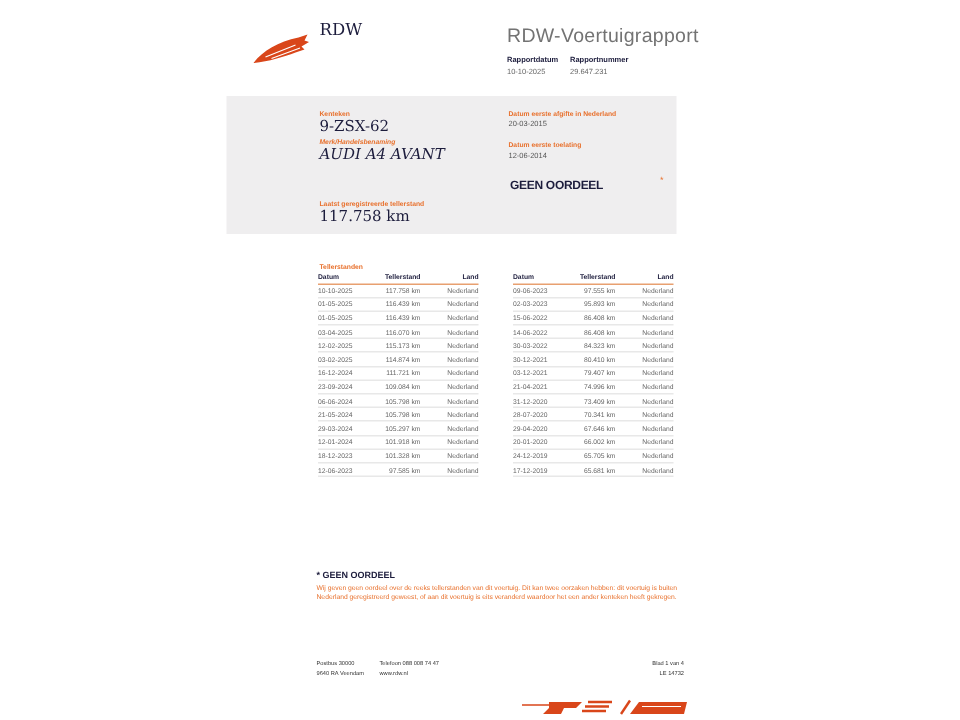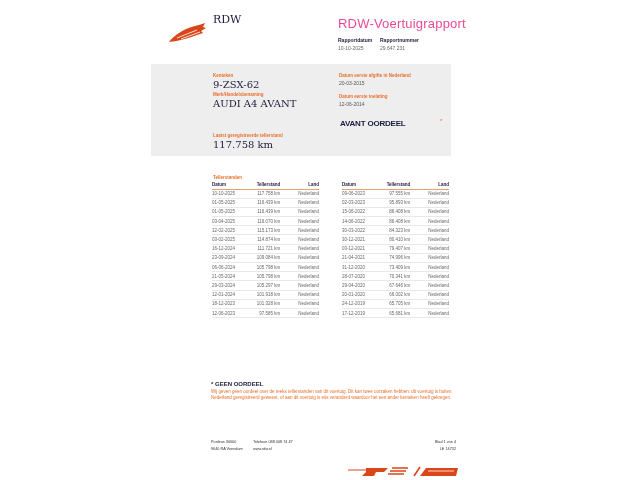--- a/index.html
+++ b/index.html
@@ -4,21 +4,21 @@
 <style>
   * { box-sizing: border-box; margin: 0; padding: 0; }
   html, body { width: 640px; height: 480px; background: #ffffff; overflow: hidden; }
   body { font-family: "Liberation Sans", sans-serif; color: #1c1c3c; position: relative; }
 
   .page { position: absolute; left: 150px; top: 0; width: 302px; height: 480px; background: #fff; }
 
   
   .logo { position: absolute; left: 167px; top: 22px; width: 40px; height: 22px; }
   .brand { position: absolute; left: 213px; top: 13px; font-family: "DejaVu Serif", serif; font-size: 11px; color: #1c1c3c; }
-  .report-title { position: absolute; left: 338px; top: 16px; font-size: 13px; color: #ec4899; letter-spacing: 0.2px; }
+  .report-title { position: absolute; left: 338px; top: 16px; font-size: 13px; color: #737373; letter-spacing: 0.2px; }
   .meta { position: absolute; top: 37px; font-size: 5px; }
   .meta .lbl { font-weight: bold; color: #1c1c3c; display: block; }
   .meta .val { color: #666; display: block; margin-top: 2px; }
   .meta.m1 { left: 338px; }
   .meta.m2 { left: 380px; }
 
   
   .card { position: absolute; left: 151px; top: 64px; width: 300px; height: 92px; background: #efeeef; }
   .field { position: absolute; }
   .field .lbl { display: block; font-size: 4.5px; font-weight: bold; color: #e8702c; }
@@ -66,37 +66,37 @@
 <div class="meta m2">
   <span class="lbl">Rapportnummer</span>
   <span class="val">29.647.231</span>
 </div>
 
 <div class="card"></div>
 <div class="field" style="left:213px;top:73px;">
   <span class="lbl">Kenteken</span>
   <span class="big">9-ZSX-62</span>
 </div>
-<div class="field" style="left:213px;top:92px;">
+<div class="field" style="left:213px;top:92px;font-style:italic;">
   <span class="lbl">Merk/Handelsbenaming</span>
   <span class="big">AUDI A4 AVANT</span>
 </div>
 <div class="field" style="left:213px;top:133px;">
   <span class="lbl">Laatst geregistreerde tellerstand</span>
   <span class="big">117.758 km</span>
 </div>
 <div class="field" style="left:339px;top:73px;">
   <span class="lbl">Datum eerste afgifte in Nederland</span>
   <span class="small">20-03-2015</span>
 </div>
 <div class="field" style="left:339px;top:94px;">
   <span class="lbl">Datum eerste toelating</span>
   <span class="small">12-06-2014</span>
 </div>
-<div class="verdict">AVANT OORDEEL</div>
+<div class="verdict">GEEN OORDEEL</div>
 <div class="star">*</div>
 
 <div class="sec-title">Tellerstanden</div>
 
 <table class="t1">
   <thead>
       <tr>
     <th>Datum</th>
     <th class="c2">Tellerstand</th>
     <th class="c3">Land</th>

